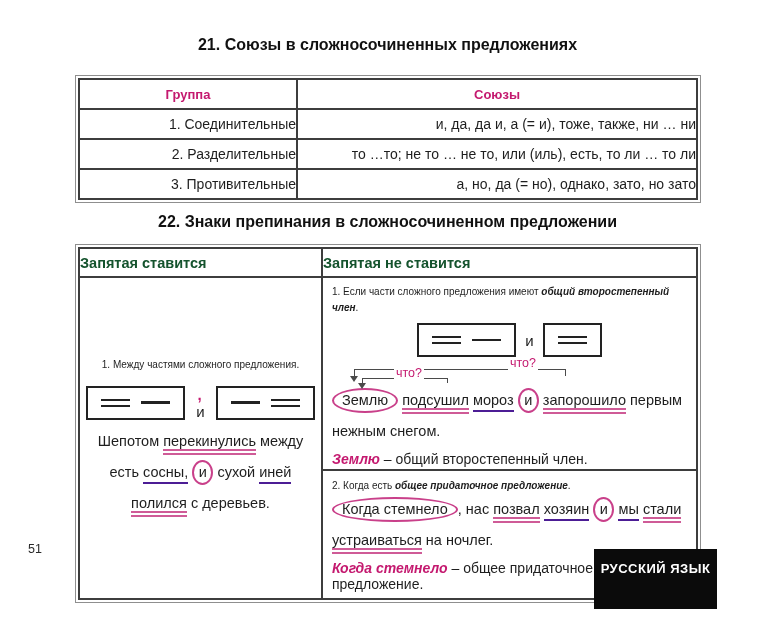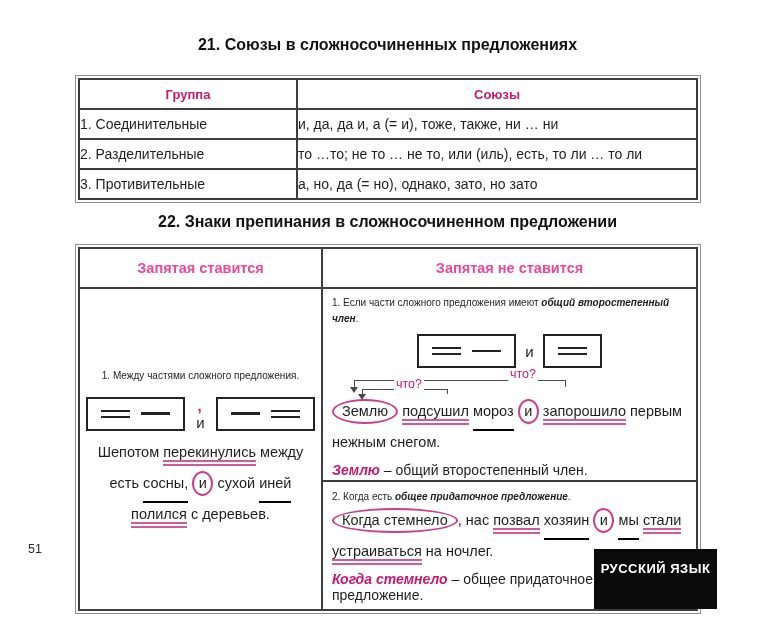--- a/index.html
+++ b/index.html
@@ -22,25 +22,25 @@
     position:absolute; left:75px; width:626px;
     border:1px solid #8f8f8f; padding:2px; background:#fff;
   }
   #frame1 { top:75px; }
   #frame2 { top:244px; }
   .frame table { border-collapse:collapse; width:100%; table-layout:fixed; }
   .frame th, .frame td { border:2px solid #3d3d3d; }
 
   
   #t1 th { height:30px; font-size:13px; color:#c4196f; text-align:center; }
-  #t1 td { height:30px; font-size:14px; text-align:left; }
+  #t1 td { height:30px; font-size:14px; text-align:right; }
   #t1 .col-group { width:218px; }
 
   
-  #t2 th { height:40px; font-size:14.5px; color:#ec4899; text-align:center; }
+  #t2 th { height:29px; font-size:14.5px; color:#14532d; text-align:left; }
   #t2 .col-left { width:243px; }
   #t2 td { vertical-align:top; }
 
   .left-cell {
     height:266px; text-align:center; vertical-align:middle !important;
     padding:4px 6px;
   }
   .rule { font-size:10px; line-height:1.55; color:#1e1e1e; }
   .rule b i, .rule-term { font-style:italic; }
 
@@ -51,21 +51,21 @@
     border:2.5px solid #222; height:34px; padding:0 13px; background:#fff;
   }
   .dl { width:29px; height:8px; border-top:2.5px solid #222; border-bottom:2.5px solid #222; }
   .sl { width:29px; height:2.5px; background:#222; }
   .scheme-join { font-size:15px; color:#1e1e1e; }
   .comma-accent { color:#c4196f; font-weight:bold; margin-right:2px; }
 
   
   .sent { font-size:14.5px; line-height:2.15; color:#1e1e1e; }
   .sent.center { text-align:center; }
-  .u1 { border-bottom:2px solid #000000; padding-bottom:10px; }
+  .u1 { border-bottom:2px solid #4c1d95; padding-bottom:2px; }
   .u2 { border-bottom:6px double #cf5b97; padding-bottom:0px; }
   .oval {
     display:inline-block; border:2px solid #c9408a; border-radius:50%;
     padding:0 8px; line-height:1.45;
   }
   .circ {
     display:inline-block; border:2px solid #c9408a; border-radius:50%;
     padding:0 4.5px; line-height:1.45;
   }
   .cap { font-size:14px; margin-top:4px; color:#1e1e1e; }

